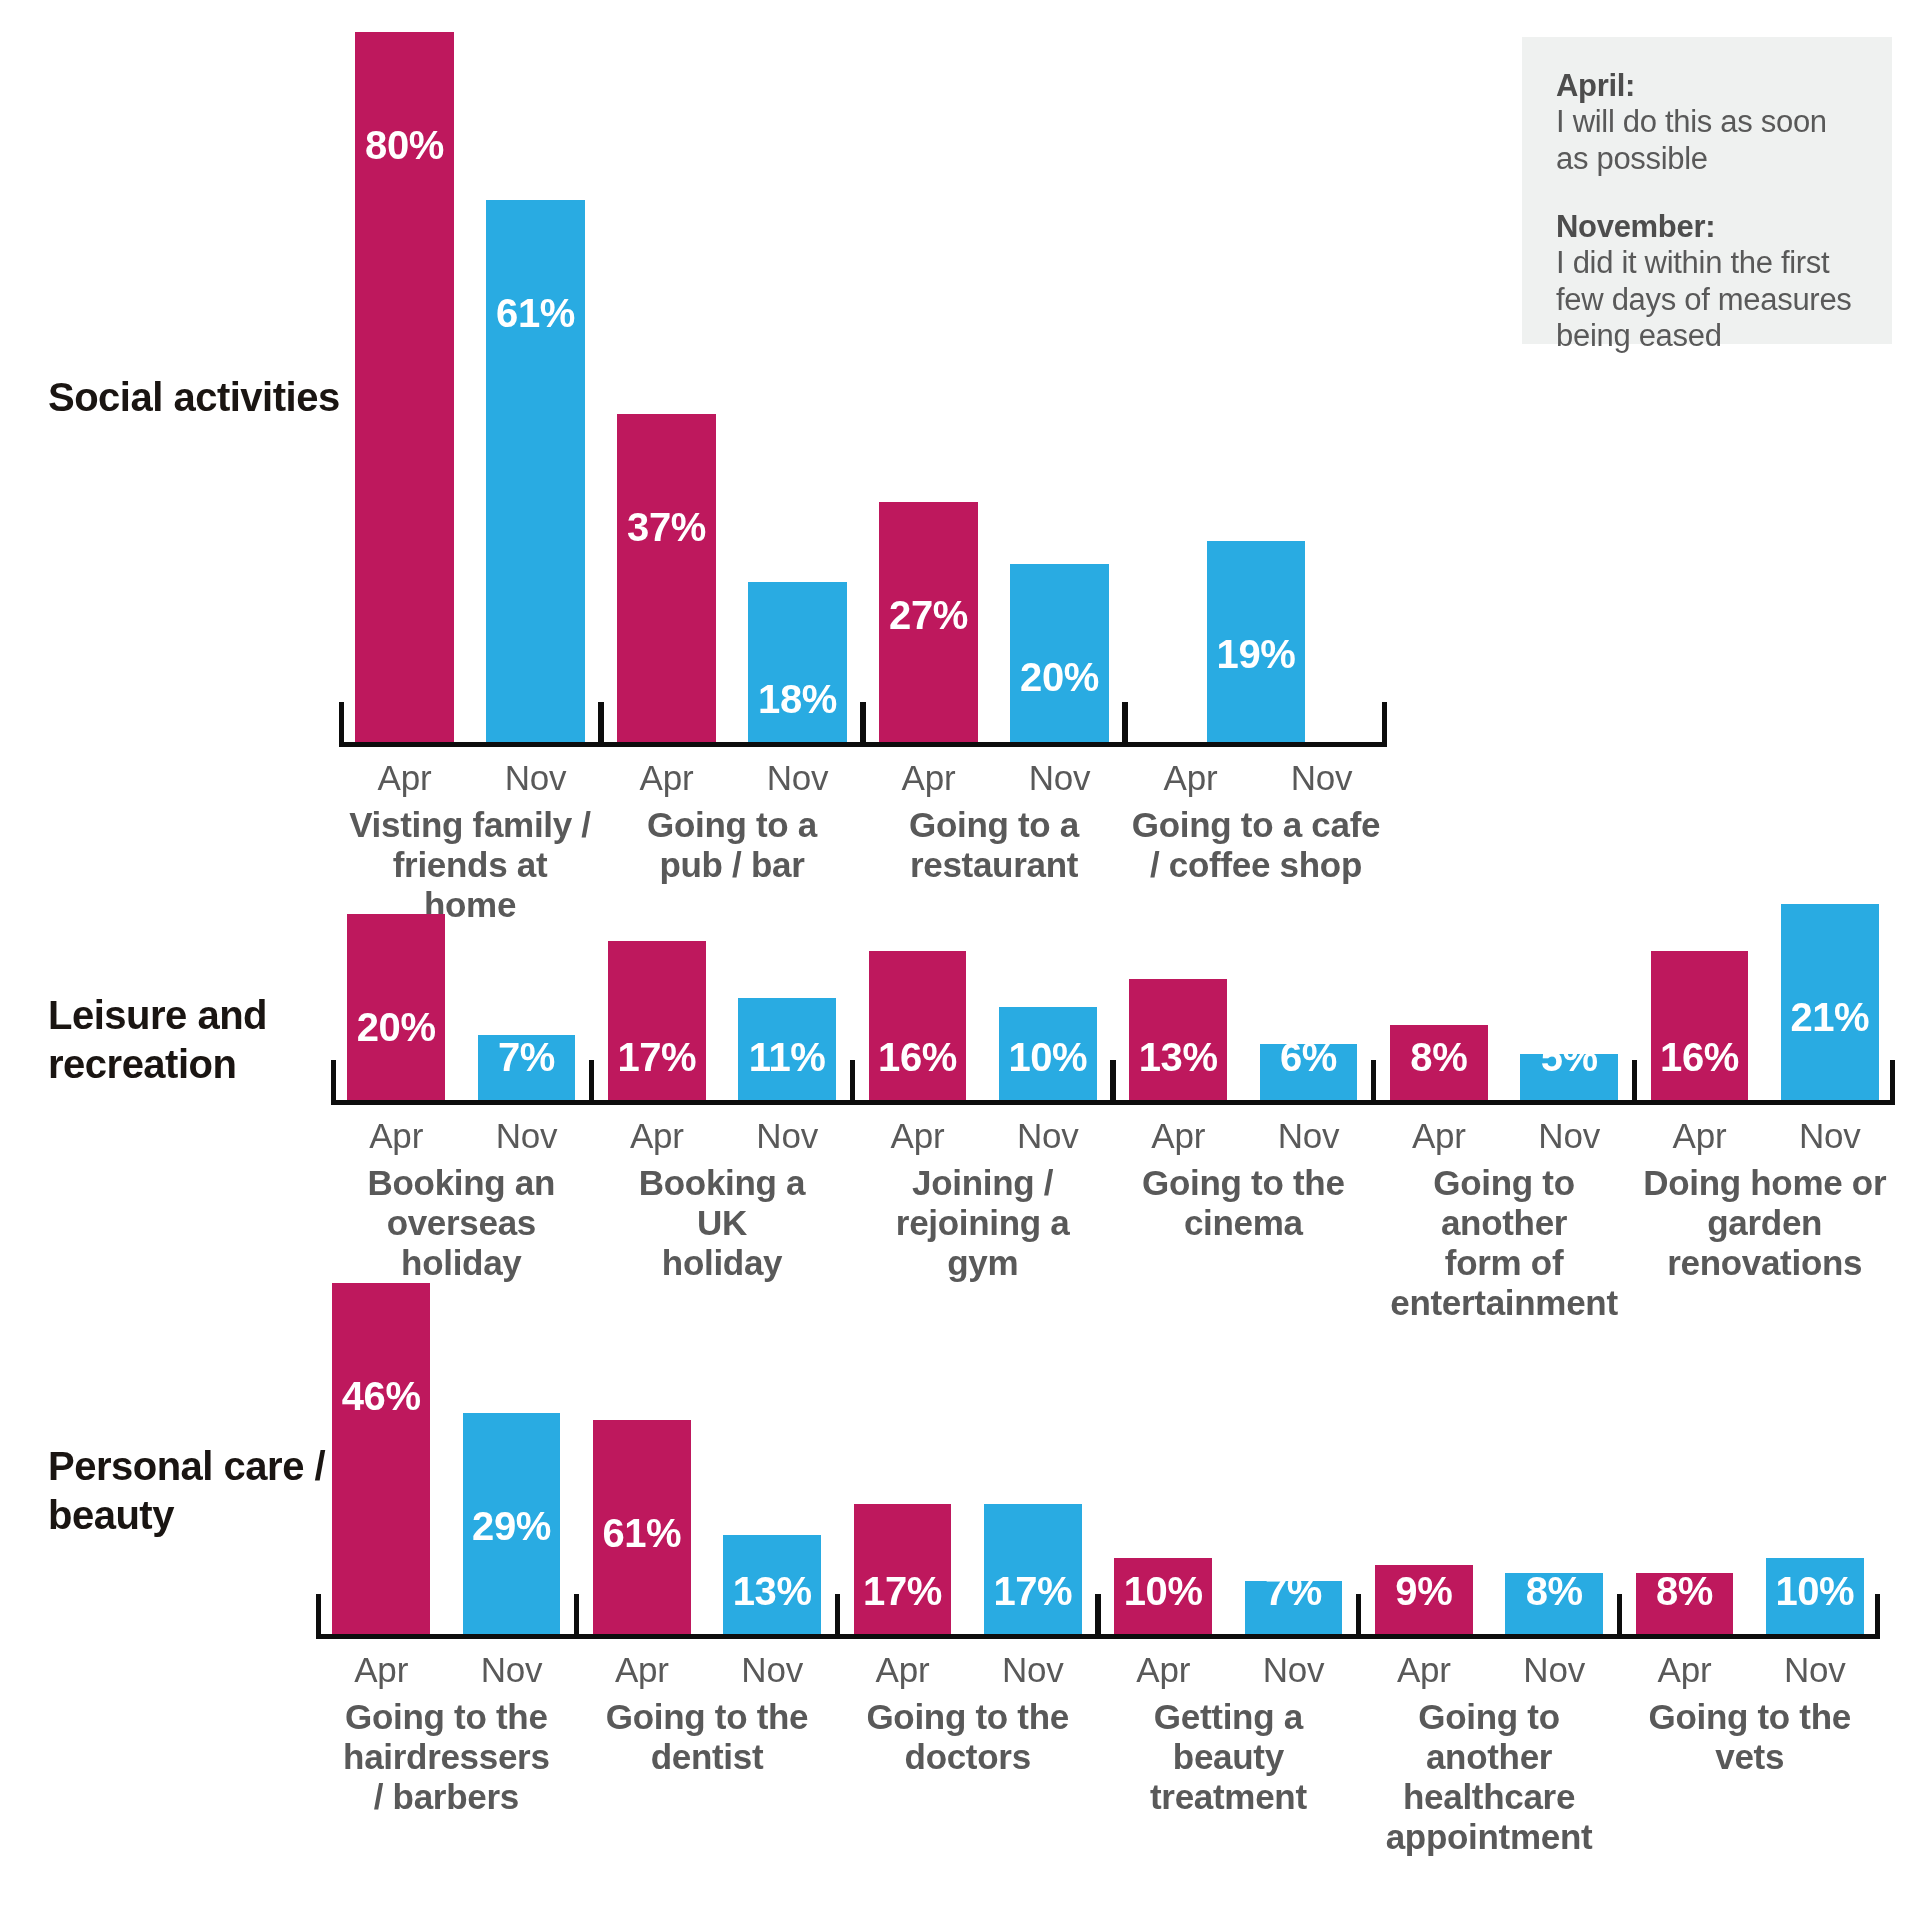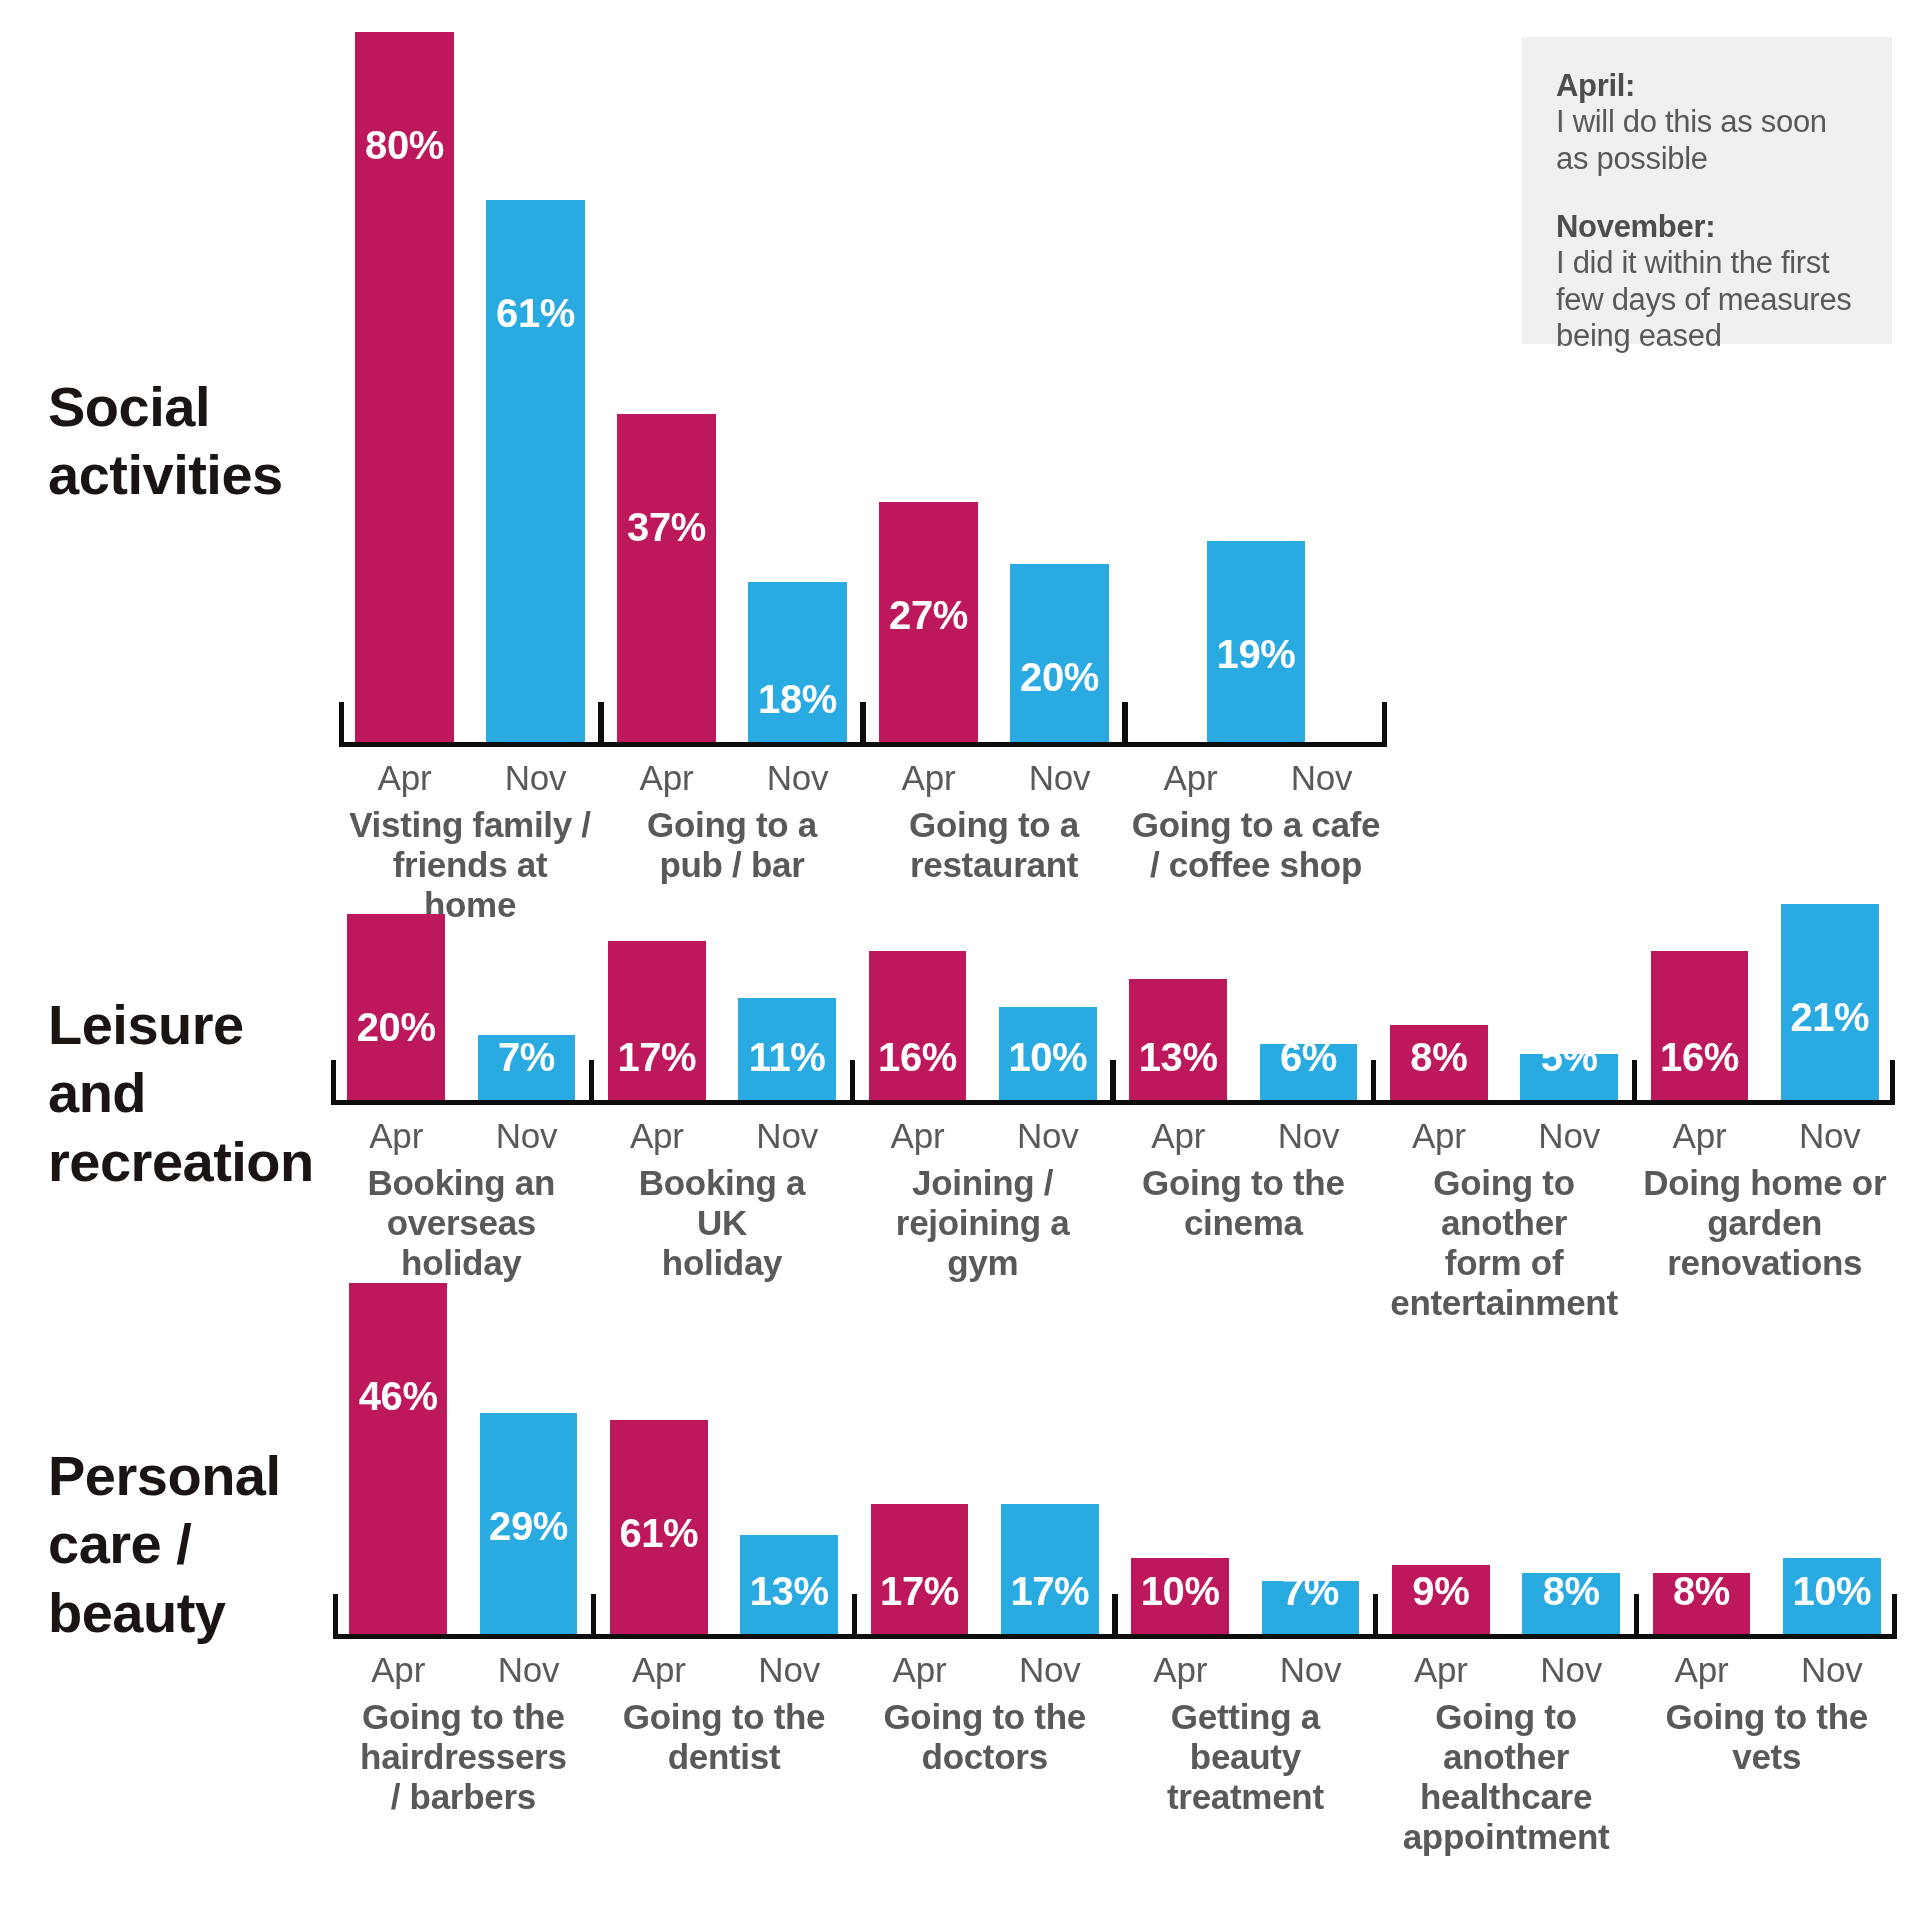--- a/index.html
+++ b/index.html
@@ -27,35 +27,35 @@
     font-size: 31px; font-weight: normal; color: #595959;
     line-height: 1.18; letter-spacing: -0.3px;
   }
   .legend .lg-gap { height: 32px; }
 
   
   .row-title {
     position: absolute;
     left: 48px;
     width: 293px;
-    font-size: 56px;
+    font-size: 40px;
     font-weight: bold;
     color: #1a1512;
     line-height: 1.22;
     letter-spacing: -0.5px;
   }
   #title-social   { top: 373px; }
   #title-leisure  { top: 991px; }
   #title-personal { top: 1442px; }
 
   
   .chart-row { position: absolute; }
   #row-0 { left: 339px; top: 37px;   width: 1048px; height: 871px; }
   #row-1 { left: 331px; top: 909px; width: 1564px; height: 401px; }
-  #row-2 { left: 333px; top: 1288px; width: 1564px; height: 624px; }
+  #row-2 { left: 316px; top: 1288px; width: 1564px; height: 624px; }
 
   .plot { position: relative; width: 100%; }
   #plot-0 { height: 710px; }
   #plot-1 { height: 196px; }
   #plot-2 { height: 351px; }
 
   
   .axis-line {
     position: absolute; left: 0; right: 0; bottom: 0;
     height: 5.4px; background: #0d0d0d;

